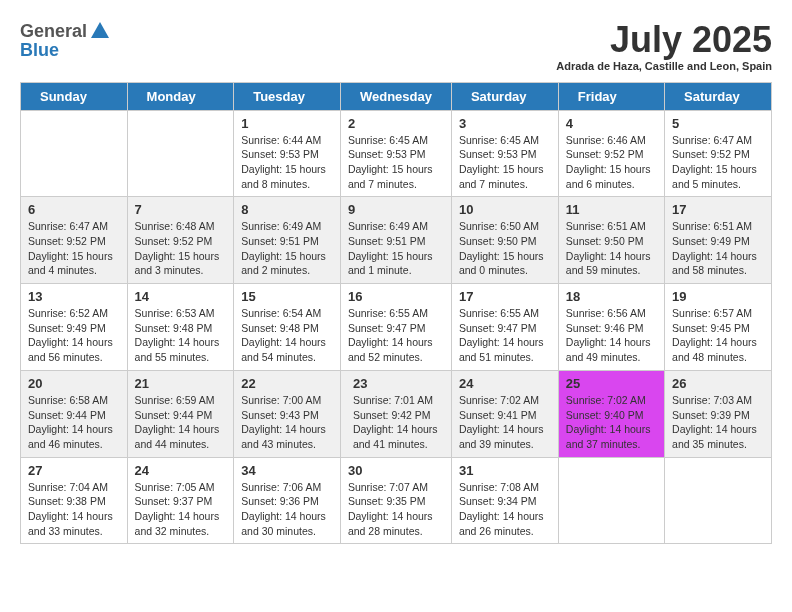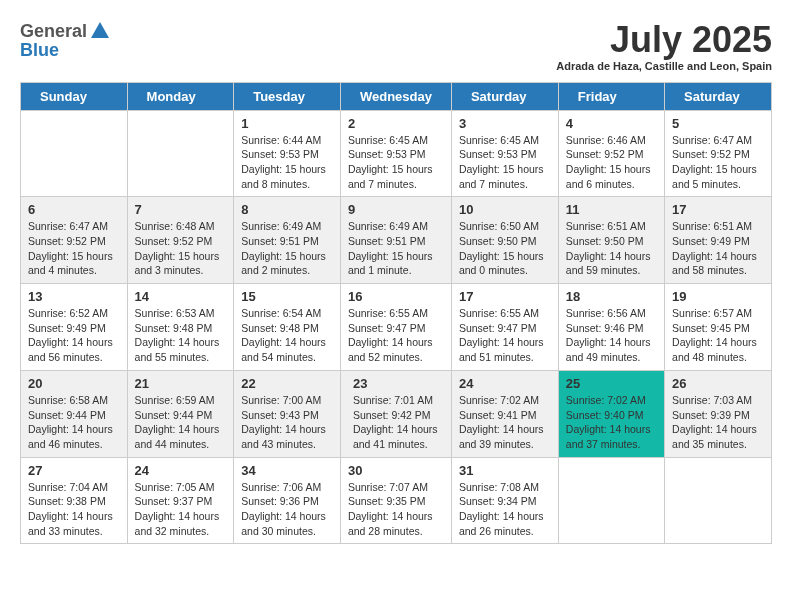--- a/index.html
+++ b/index.html
@@ -309,21 +309,21 @@
           </div>
         </td>
           <td style="background: rgb(240, 240, 240);">
           <span class="day-number">24</span>
           <div class="day-info">
             <div>Sunrise: 7:02 AM</div>
             <div>Sunset: 9:41 PM</div>
             <div>Daylight: 14 hours and 39 minutes.</div>
           </div>
         </td>
-          <td style="background: #14b8a6;">
+          <td style="background: #d946ef;">
           <span class="day-number">25</span>
           <div class="day-info">
             <div>Sunrise: 7:02 AM</div>
             <div>Sunset: 9:40 PM</div>
             <div>Daylight: 14 hours and 37 minutes.</div>
           </div>
         </td>
           <td style="background: rgb(240, 240, 240);">
           <span class="day-number">26</span>
           <div class="day-info">

